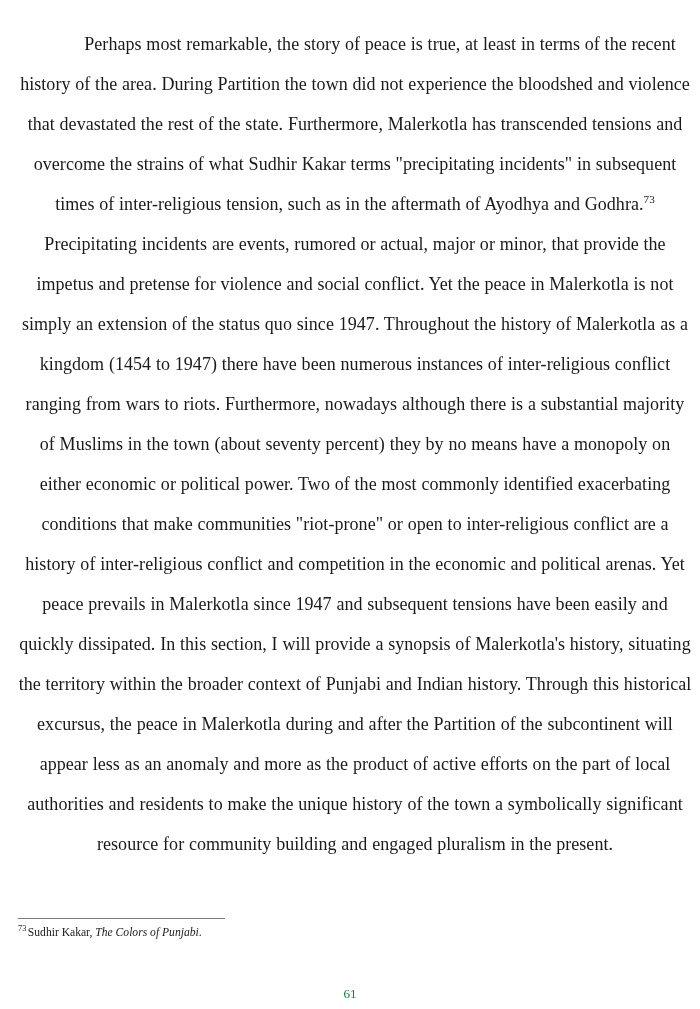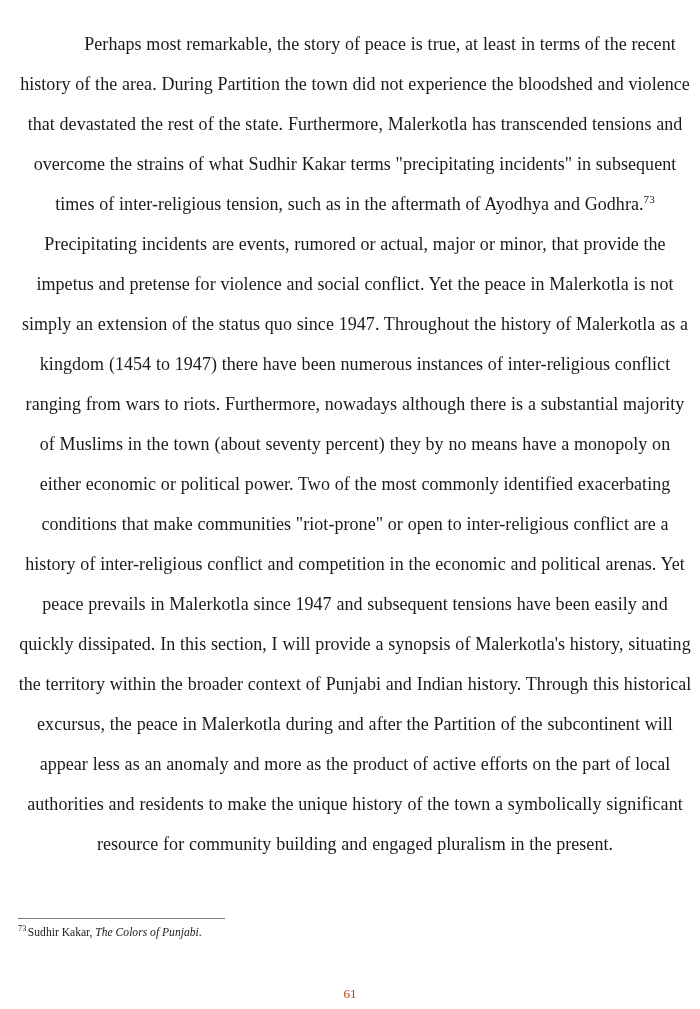--- a/index.html
+++ b/index.html
@@ -66,21 +66,21 @@
   .footnote .title {
     font-style: italic;
   }
   .page-number {
     position: absolute;
     left: 0;
     top: 986px;
     width: 700px;
     text-align: center;
     font-size: 13.2px;
-    color: #c2410c;
+    color: #15803d;
   }
 </style>
 </head>
 <body>
 
 <div class="page">
 
   <div class="body-text">
     <p><span>Perhaps most remarkable, the story of peace is true, at least in terms of the recent history of the area.  During Partition the town did not experience the bloodshed and violence that devastated the rest of the state.  Furthermore, Malerkotla has transcended tensions and overcome the strains of what Sudhir Kakar terms "precipitating incidents" in subsequent times of inter-religious tension, such as in the aftermath of Ayodhya and Godhra.</span><sup class="fn-ref">73</sup><span>  Precipitating incidents are events, rumored or actual, major or minor, that provide the impetus and pretense for violence and social conflict.  Yet the peace in Malerkotla is not simply an extension of the status quo since 1947.  Throughout the history of Malerkotla as a kingdom (1454 to 1947) there have been numerous instances of inter-religious conflict ranging from wars to riots.  Furthermore, nowadays although there is a substantial majority of Muslims in the town (about seventy percent) they by no means have a monopoly on either economic or political power.  Two of the most commonly identified exacerbating conditions that make communities "riot-prone" or open to inter-religious conflict are a history of inter-religious conflict and competition in the economic and political arenas.  Yet peace prevails in Malerkotla since 1947 and subsequent tensions have been easily and quickly dissipated.  In this section, I will provide a synopsis of Malerkotla's history, situating the territory within the broader context of Punjabi and Indian history.  Through this historical excursus, the peace in Malerkotla during and after the Partition of the subcontinent will appear less as an anomaly and more as the product of active efforts on the part of local authorities and residents to make the unique history of the town a symbolically significant resource for community building and engaged pluralism in the present.</span></p>
   </div>

